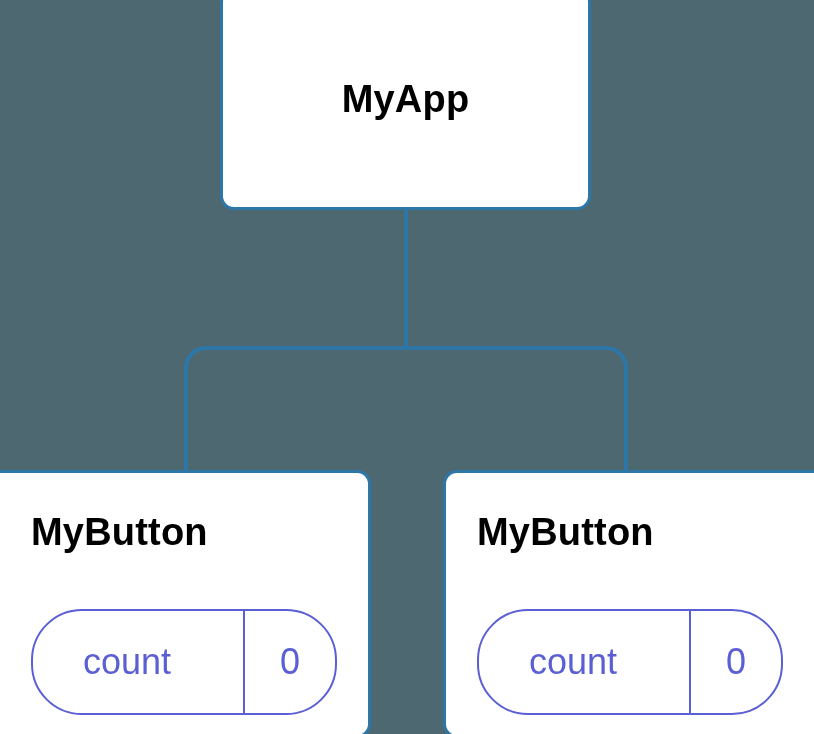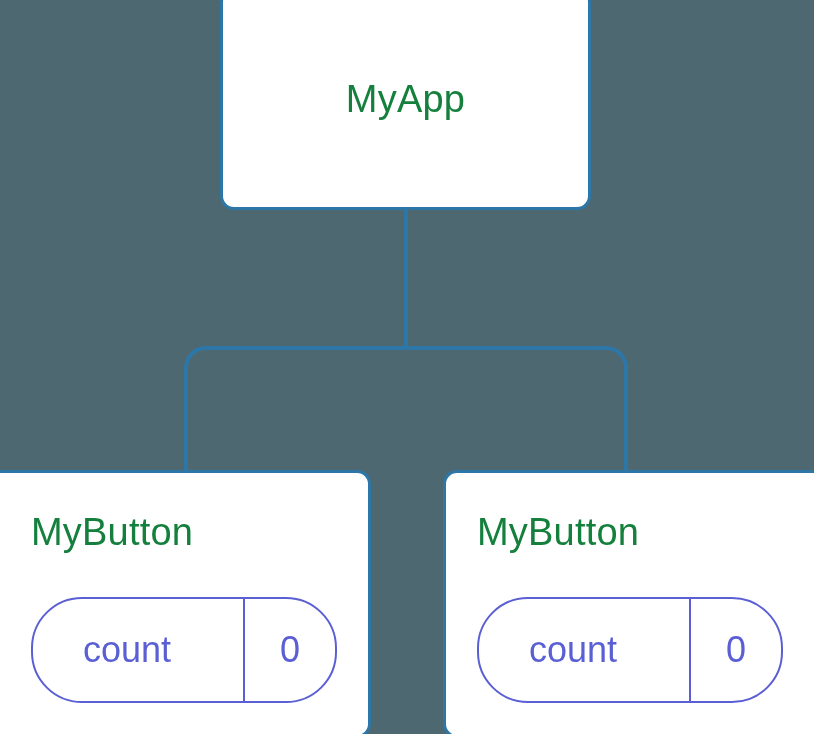--- a/index.html
+++ b/index.html
@@ -61,41 +61,41 @@
   }
 
   .node-child-left  { left: -14px;  width: 385px; }
   .node-child-right { left: 443px;  width: 385px; }
 
   
   .node-child-left  { border-left: none;  border-top-left-radius: 0; border-bottom-left-radius: 0; }
   .node-child-right { border-right: none; border-top-right-radius: 0; border-bottom-right-radius: 0; }
 
   .node-title {
-    color: #15803d;
+    color: #000000;
     font-size: 38px;
-    font-weight: 400;
+    font-weight: 700;
     letter-spacing: 0.2px;
     line-height: 1;
     white-space: nowrap;
   }
   .node-root .node-title { font-size: 38px; }
 
   
   .node-child-left .inner  { transform: translateX(7px); }
   .node-child-right .inner { transform: translateX(-7px); }
   .inner {
     display: flex;
     flex-direction: column;
     align-items: flex-start;
   }
 
   
   .capsule {
-    margin-top: 46px;
+    margin-top: 58px;
     display: flex;
     align-items: stretch;
     height: 102px;
     border: 2px solid #5b5fd4;
     border-radius: 51px;
     background: #ffffff;
     overflow: hidden;
     gap: 36px;
   }
   .capsule-key,

